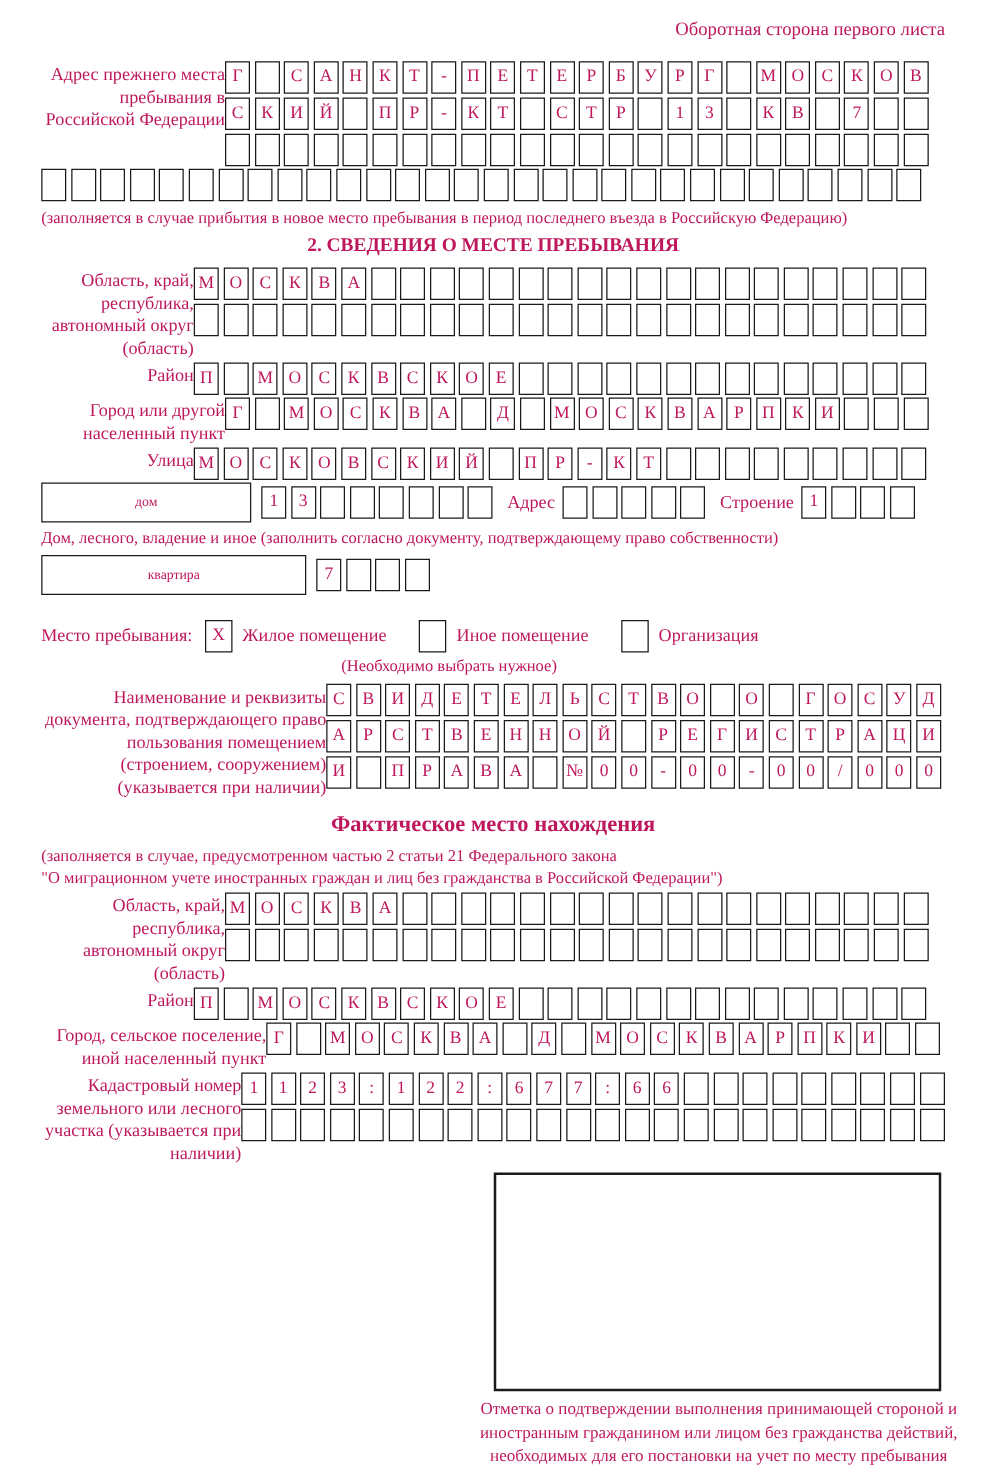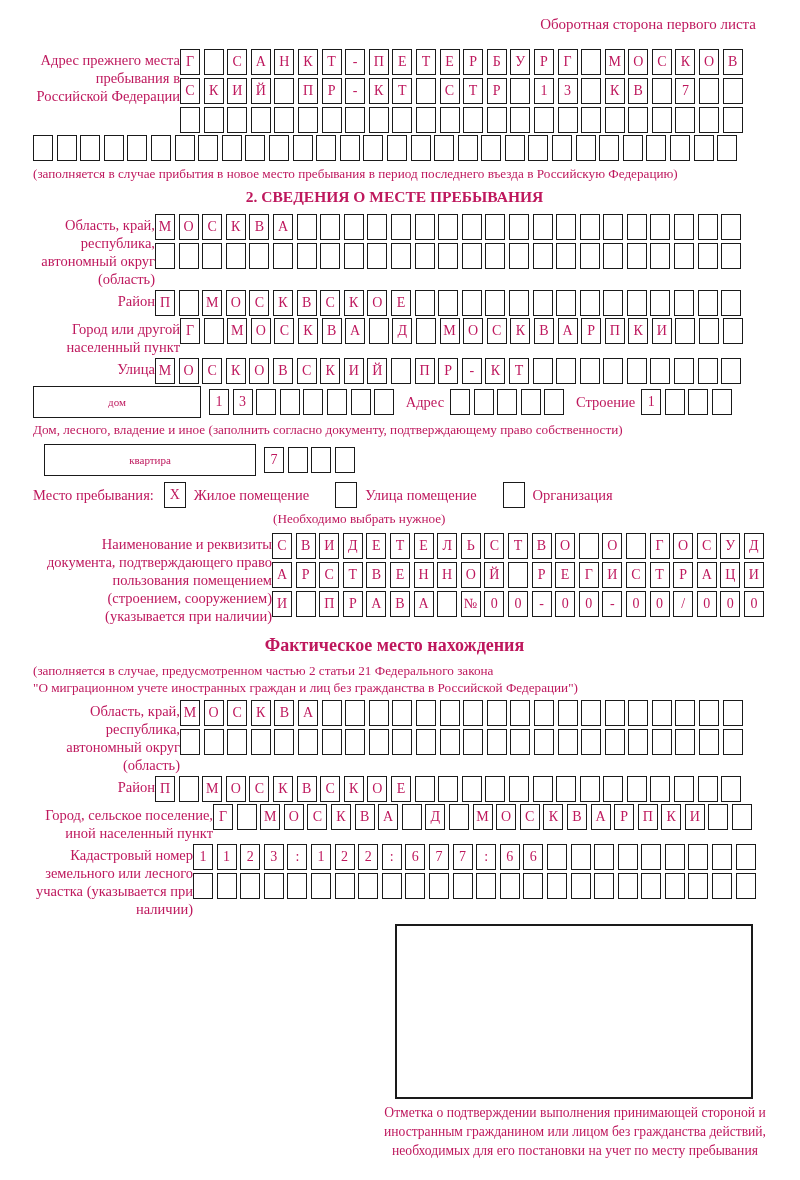--- a/index.html
+++ b/index.html
@@ -23,37 +23,37 @@
   .caption{font-size:13.2px;line-height:17px;}
   .center{}
   .sec-title{font-size:15.5px;font-weight:bold;text-align:center;margin:6px 0 8px 0;}
   .sub-title{font-size:18px;font-weight:bold;text-align:center;margin:10px 0 6px 0;}
   .boxfield{
     box-sizing:border-box;border:1.8px solid #1a1a1a;height:32px;
     display:flex;align-items:center;justify-content:center;font-size:11px;background:#fff;
   }
   .dom-row,.kv-row{display:flex;align-items:center;margin-bottom:3px;}
   .inline-label{font-size:14.5px;margin:0 6px 0 8px;white-space:nowrap;}
-  .mrow{display:flex;align-items:center;margin:6px 0 2px 0;font-size:14.5px;}
+  .mrow{display:flex;align-items:center;margin:20px 0 2px 0;font-size:14.5px;}
   .chk{
     width:22px;height:26px;box-sizing:border-box;border:1.6px solid #1a1a1a;
     display:flex;align-items:center;justify-content:center;font-size:14px;margin-right:8px;background:#fff;
   }
   .mopt{margin-right:26px;}
   .mlabel{margin-right:10px;}
   .stamp-box{
     box-sizing:border-box;border:2px solid #1a1a1a;background:#fff;
     width:358px;height:175px;margin-left:362px;margin-top:6px;
   }
   .stamp-caption{
     width:440px;margin-left:322px;margin-top:4px;
     font-size:13.6px;line-height:19px;text-align:center;
   }
   .mb4{margin-bottom:4px;}
-  .mt6{margin-top:6px;margin-left:11px;}
+  .mt6{margin-top:6px;}
 </style>
 </head>
 <body>
 
 <div class="page">
 
   <div class="hdr-note">Оборотная сторона первого листа</div>
 
   <div class="frow" style="--lw:147px">
     <div class="flabel">Адрес прежнего места пребывания в Российской Федерации</div>
@@ -364,21 +364,21 @@
         <div class="cell"></div>
         <div class="cell"></div>
       </div>
   </div>
 
   <div class="mrow">
     <span class="mlabel">Место пребывания:</span>
     <span class="chk">X</span>
     <span class="mopt">Жилое помещение</span>
     <span class="chk"></span>
-    <span class="mopt">Улица помещение</span>
+    <span class="mopt">Иное помещение</span>
     <span class="chk"></span>
     <span class="mopt">Организация</span>
   </div>
   <div class="caption" style="margin-left:240px;margin-bottom:4px">(Необходимо выбрать нужное)</div>
 
   <div class="frow mt6" style="--lw:228px">
     <div class="flabel">Наименование и реквизиты документа, подтверждающего право пользования помещением (строением, сооружением) (указывается при наличии)</div>
     <div class="cellcol">
       <div class="cells">
           <div class="cell">С</div>

